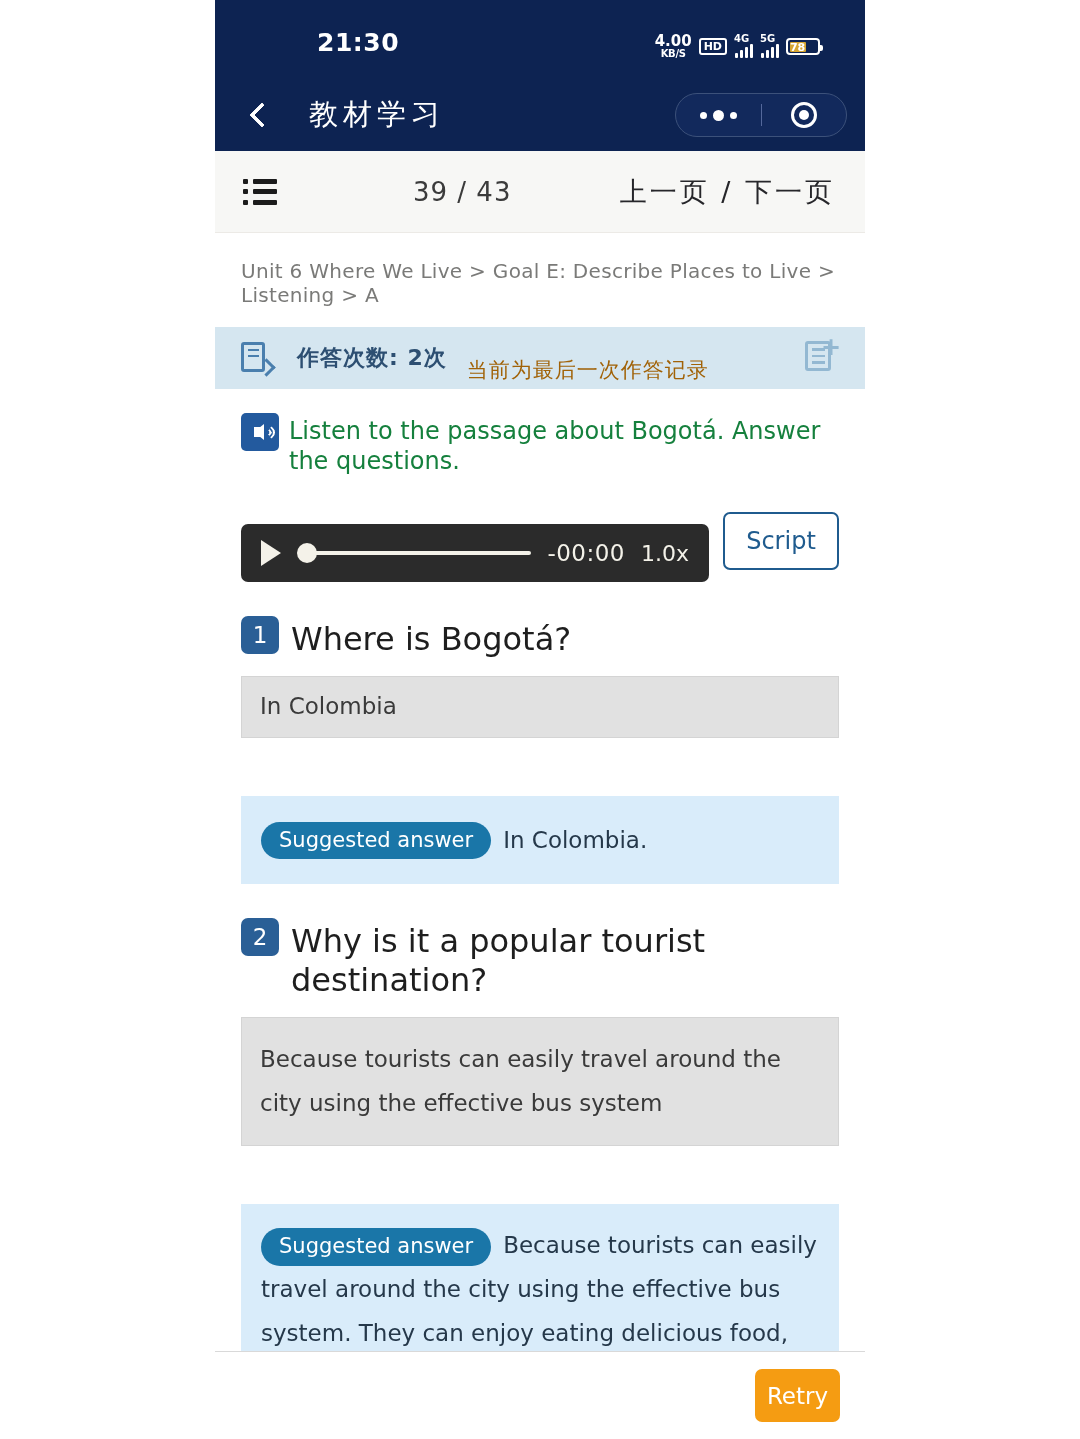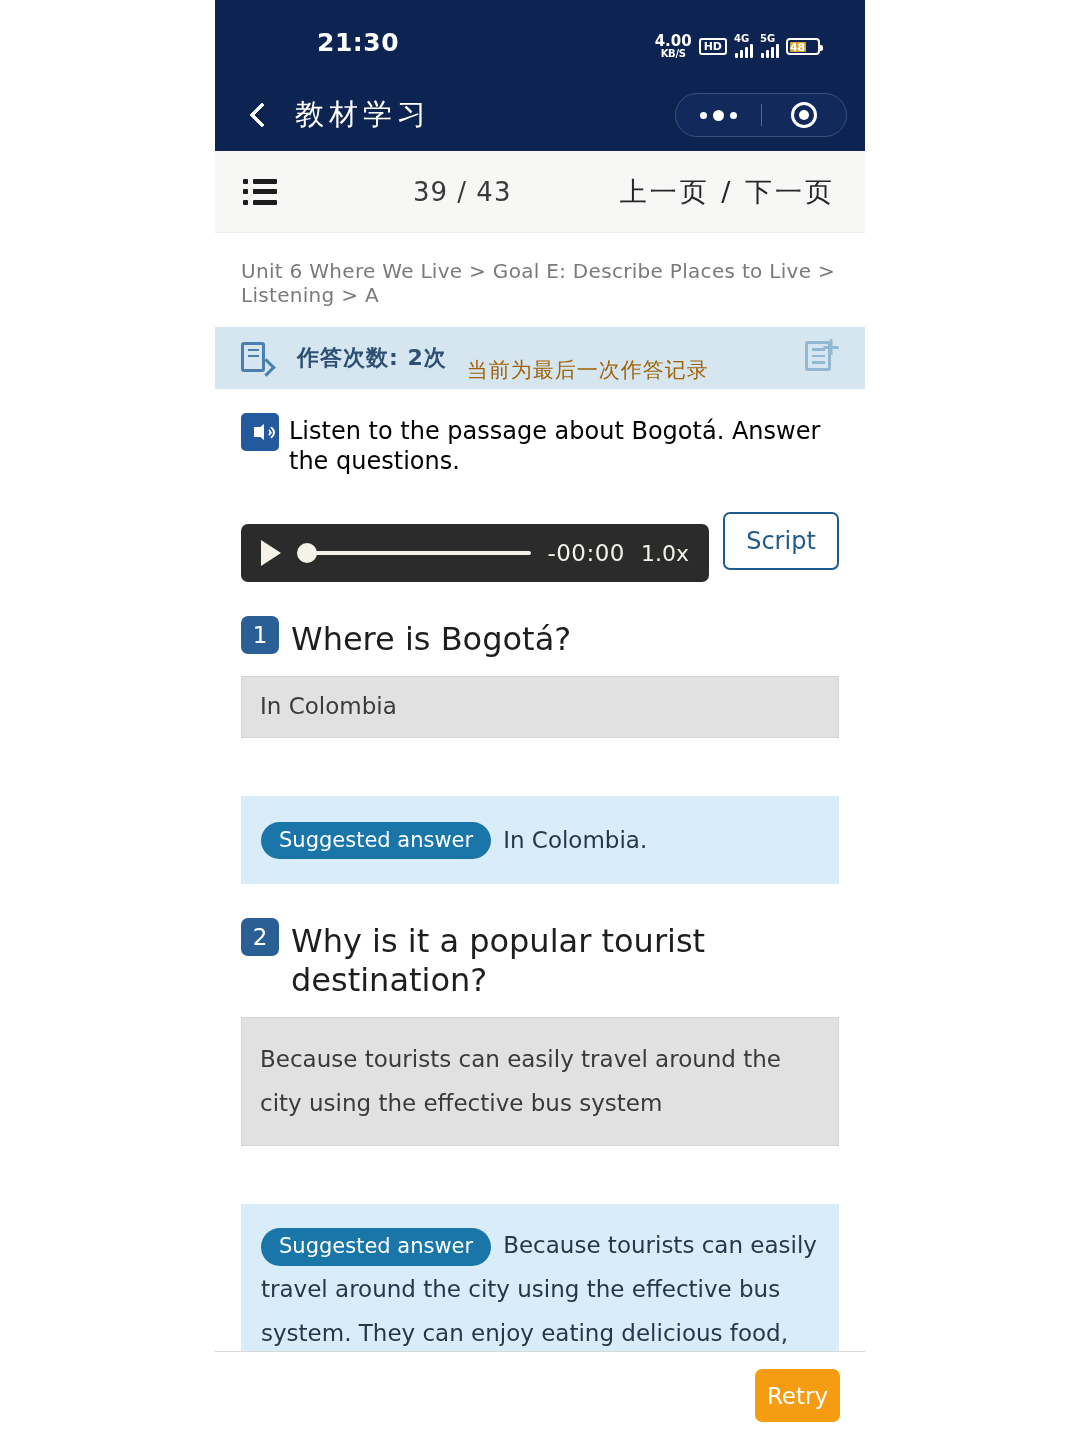--- a/index.html
+++ b/index.html
@@ -60,21 +60,21 @@
     width:3px; height:6px; background:#fff; border-radius:0 2px 2px 0;
   }
   .battery .fill {
     background:#d6a531; height:100%; width:60%; border-radius:1px;
     font-size:11px; font-weight:700; color:#fff; text-align:center; line-height:11px;
   }
 
   
   .header {
     height:73px; background:#0d2352;
-    position:relative; display:flex; align-items:center;
+    position:relative; display:flex; align-items:center;gap:14px;
   }
   .back-icon {
     margin-left:32px; width:22px; height:22px; position:relative; cursor:pointer;
   }
   .back-icon:before {
     content:""; position:absolute; left:6px; top:2px;
     width:14px; height:14px; border-left:4px solid #fff; border-bottom:4px solid #fff;
     transform:rotate(45deg); border-radius:1px;
   }
   .header-title {
@@ -189,21 +189,21 @@
     position:absolute; right:7px; width:5px; height:5px;
     border-right:2.5px solid #fff; border-top:2.5px solid #fff; border-radius:0 4px 0 0;
     transform:rotate(45deg);
   }
   .speaker-icon .wv2 {
     position:absolute; right:3px; width:9px; height:9px;
     border-right:2.5px solid #fff; border-top:2.5px solid #fff; border-radius:0 7px 0 0;
     transform:rotate(45deg);
   }
   .instruction-text {
-    font-size:24px; color:#000000; line-height:1.25;
+    font-size:24px; color:#15803d; line-height:1.25;
     font-family:"DejaVu Sans", sans-serif;
     padding-top:3px;
   }
 
   .player-row { display:flex; align-items:center; gap:14px; margin-bottom:34px; }
   .player {
     flex:1; height:58px; background:#2b2b2b; border-radius:7px;
     display:flex; align-items:center; padding:0 20px; gap:16px;margin-top:24px;
   }
   .play-btn {
@@ -285,21 +285,21 @@
       <div class="sig">
         <span class="tag">5G</span>
         <span class="bars">
             <i></i>
             <i></i>
             <i></i>
             <i></i>
           </span>
       </div>
       <div class="battery">
-        <div class="fill">48</div>
+        <div class="fill">78</div>
       </div>
     </div>
   </div>
 
   <div class="header">
     <div class="back-icon"></div>
     <div class="header-title">教材学习</div>
     <div class="capsule">
       <div class="dots">
           <i></i>

